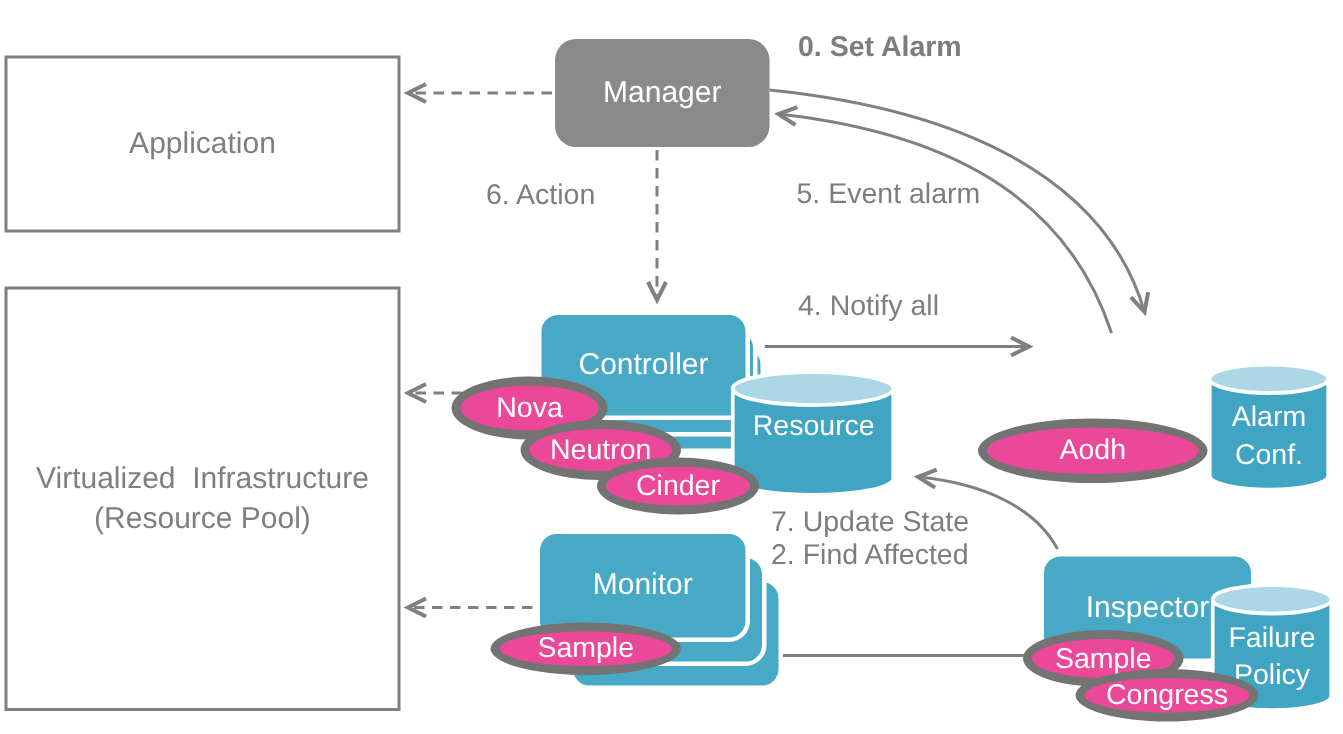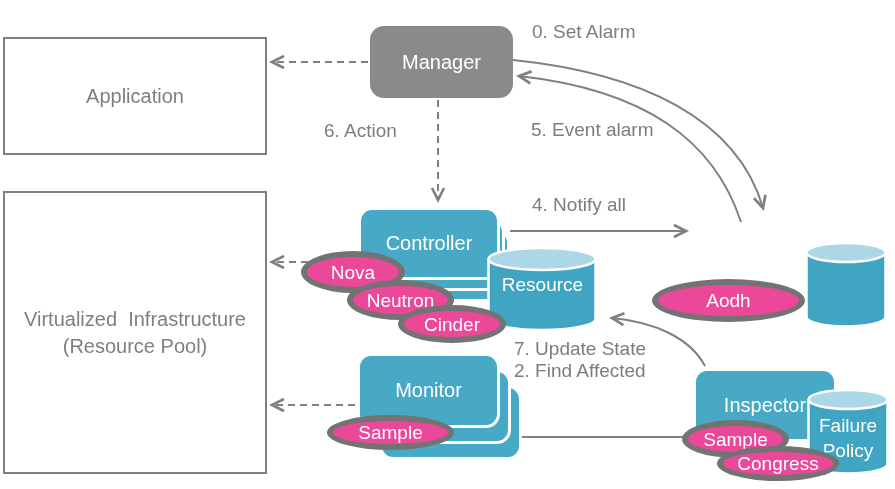--- a/index.html
+++ b/index.html
@@ -94,20 +94,24 @@
     <div class="txt" style="top:27px;">
       <div>Resource</div>
     </div>
   </div>
 
   <div class="cyl" style="left:804px;top:241px;width:84px;height:90px;">
     <svg width="84" height="90">
       <path d="M2.5,11.5 V76 A39.5,9.5 0 0 0 81.5,76 V11.5" fill="#3fa5c2" stroke="#ffffff" stroke-width="2.5"></path>
       <ellipse cx="42" cy="11.5" rx="39.5" ry="9.5" fill="#abd7e6" stroke="#ffffff" stroke-width="2.5"></ellipse>
     </svg>
+    <div class="txt" style="top:26px;">
+      <div>Alarm</div>
+      <div>Conf.</div>
+    </div>
   </div>
 
   <div class="cyl" style="left:806px;top:388px;width:84px;height:90px;">
     <svg width="84" height="90">
       <path d="M2.5,11.5 V76 A39.5,9.5 0 0 0 81.5,76 V11.5" fill="#3fa5c2" stroke="#ffffff" stroke-width="2.5"></path>
       <ellipse cx="42" cy="11.5" rx="39.5" ry="9.5" fill="#abd7e6" stroke="#ffffff" stroke-width="2.5"></ellipse>
     </svg>
     <div class="txt" style="top:26px;">
       <div>Failure</div>
       <div>Policy</div>
@@ -129,20 +133,20 @@
   <div class="ellipse" style="left:652px;top:279px;width:153px;height:43px;">
     <span>Aodh</span>
   </div>
   <div class="ellipse" style="left:682px;top:420px;width:107px;height:38px;">
     <span>Sample</span>
   </div>
   <div class="ellipse" style="left:717px;top:446px;width:122px;height:35px;">
     <span>Congress</span>
   </div>
 
-  <div class="lbl" style="left:532px;top:21px;">0. Set Alarm</div>
+  <div class="lbl" style="left:532px;top:21px;font-weight:bold;">0. Set Alarm</div>
   <div class="lbl" style="left:531px;top:119px;">5. Event alarm</div>
   <div class="lbl" style="left:324px;top:120px;">6. Action</div>
   <div class="lbl" style="left:532px;top:194px;">4. Notify all</div>
   <div class="lbl" style="left:514px;top:338px;">7. Update State</div>
   <div class="lbl" style="left:514px;top:360px;">2. Find Affected</div>
 
 </div>
 
 </body></html>

